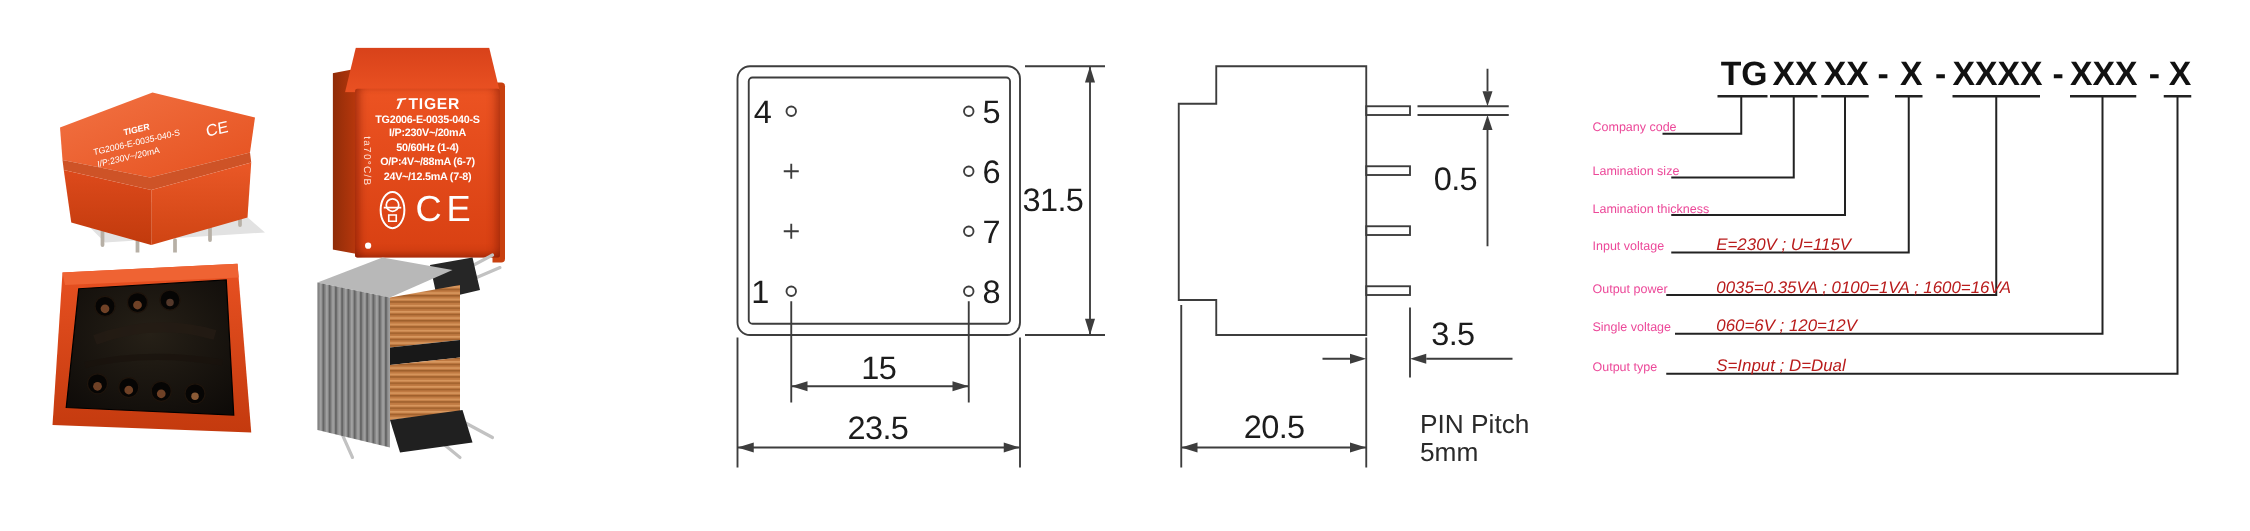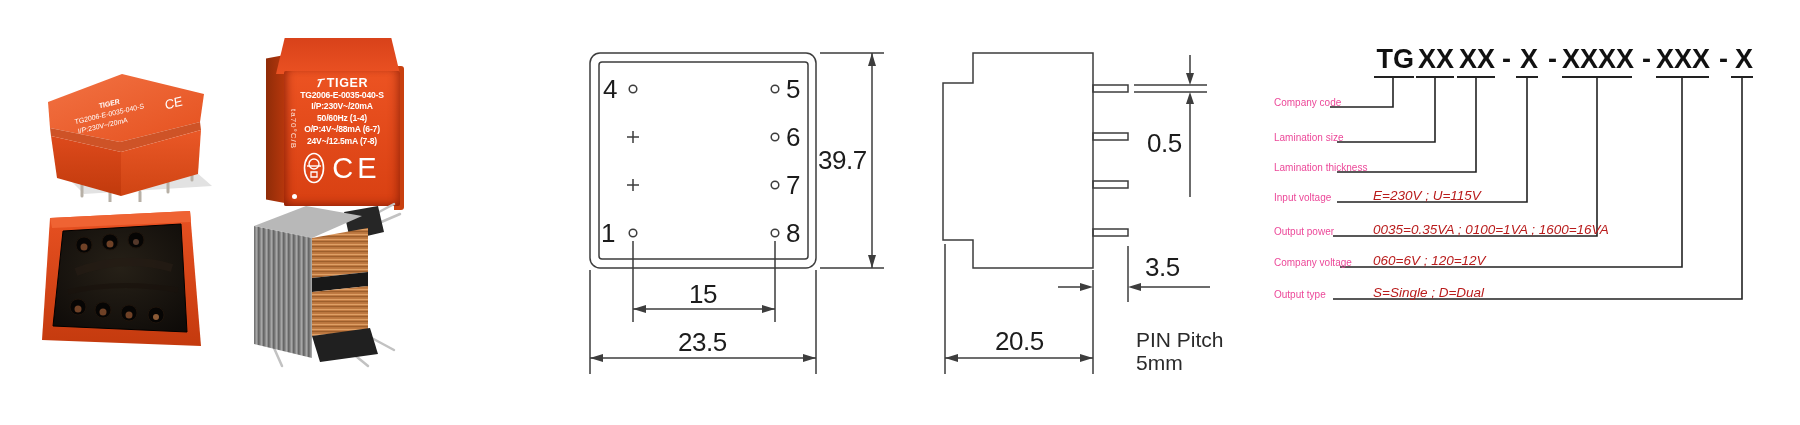--- a/index.html
+++ b/index.html
@@ -231,21 +231,21 @@
       <path d="M1742,77 V299 H1333"></path>
     </g>
   </svg>
 
   <span class="pin-num" style="left:603px;top:76px">4</span>
   <span class="pin-num" style="left:601px;top:220px">1</span>
   <span class="pin-num" style="left:786px;top:76px">5</span>
   <span class="pin-num" style="left:786px;top:124px">6</span>
   <span class="pin-num" style="left:786px;top:172px">7</span>
   <span class="pin-num" style="left:786px;top:220px">8</span>
-  <span class="dim-text" style="left:818px;top:147px">39.7</span>
+  <span class="dim-text" style="left:818px;top:147px">31.5</span>
   <span class="dim-text" style="left:689px;top:281px">15</span>
   <span class="dim-text" style="left:678px;top:329px">23.5</span>
 
   <span class="dim-text" style="left:1147px;top:130px">0.5</span>
   <span class="dim-text" style="left:1145px;top:254px">3.5</span>
   <span class="dim-text" style="left:995px;top:328px">20.5</span>
   <span class="pitch-text" style="left:1136px;top:328px">PIN Pitch</span>
   <span class="pitch-text" style="left:1136px;top:351px">5mm</span>
 
   <div>
@@ -276,21 +276,21 @@
   </div>
   <div class="legend-row" style="top:187px">
     <span class="legend-label">Input voltage</span>
     <span class="legend-value">E=230V ; U=115V</span>
   </div>
   <div class="legend-row" style="top:221px">
     <span class="legend-label">Output power</span>
     <span class="legend-value">0035=0.35VA ; 0100=1VA ; 1600=16VA</span>
   </div>
   <div class="legend-row" style="top:252px">
-    <span class="legend-label">Company voltage</span>
+    <span class="legend-label">Single voltage</span>
     <span class="legend-value">060=6V ; 120=12V</span>
   </div>
   <div class="legend-row" style="top:284px">
     <span class="legend-label">Output type</span>
-    <span class="legend-value">S=Single ; D=Dual</span>
+    <span class="legend-value">S=Input ; D=Dual</span>
   </div>
 
 </div>
 
 </body></html>

